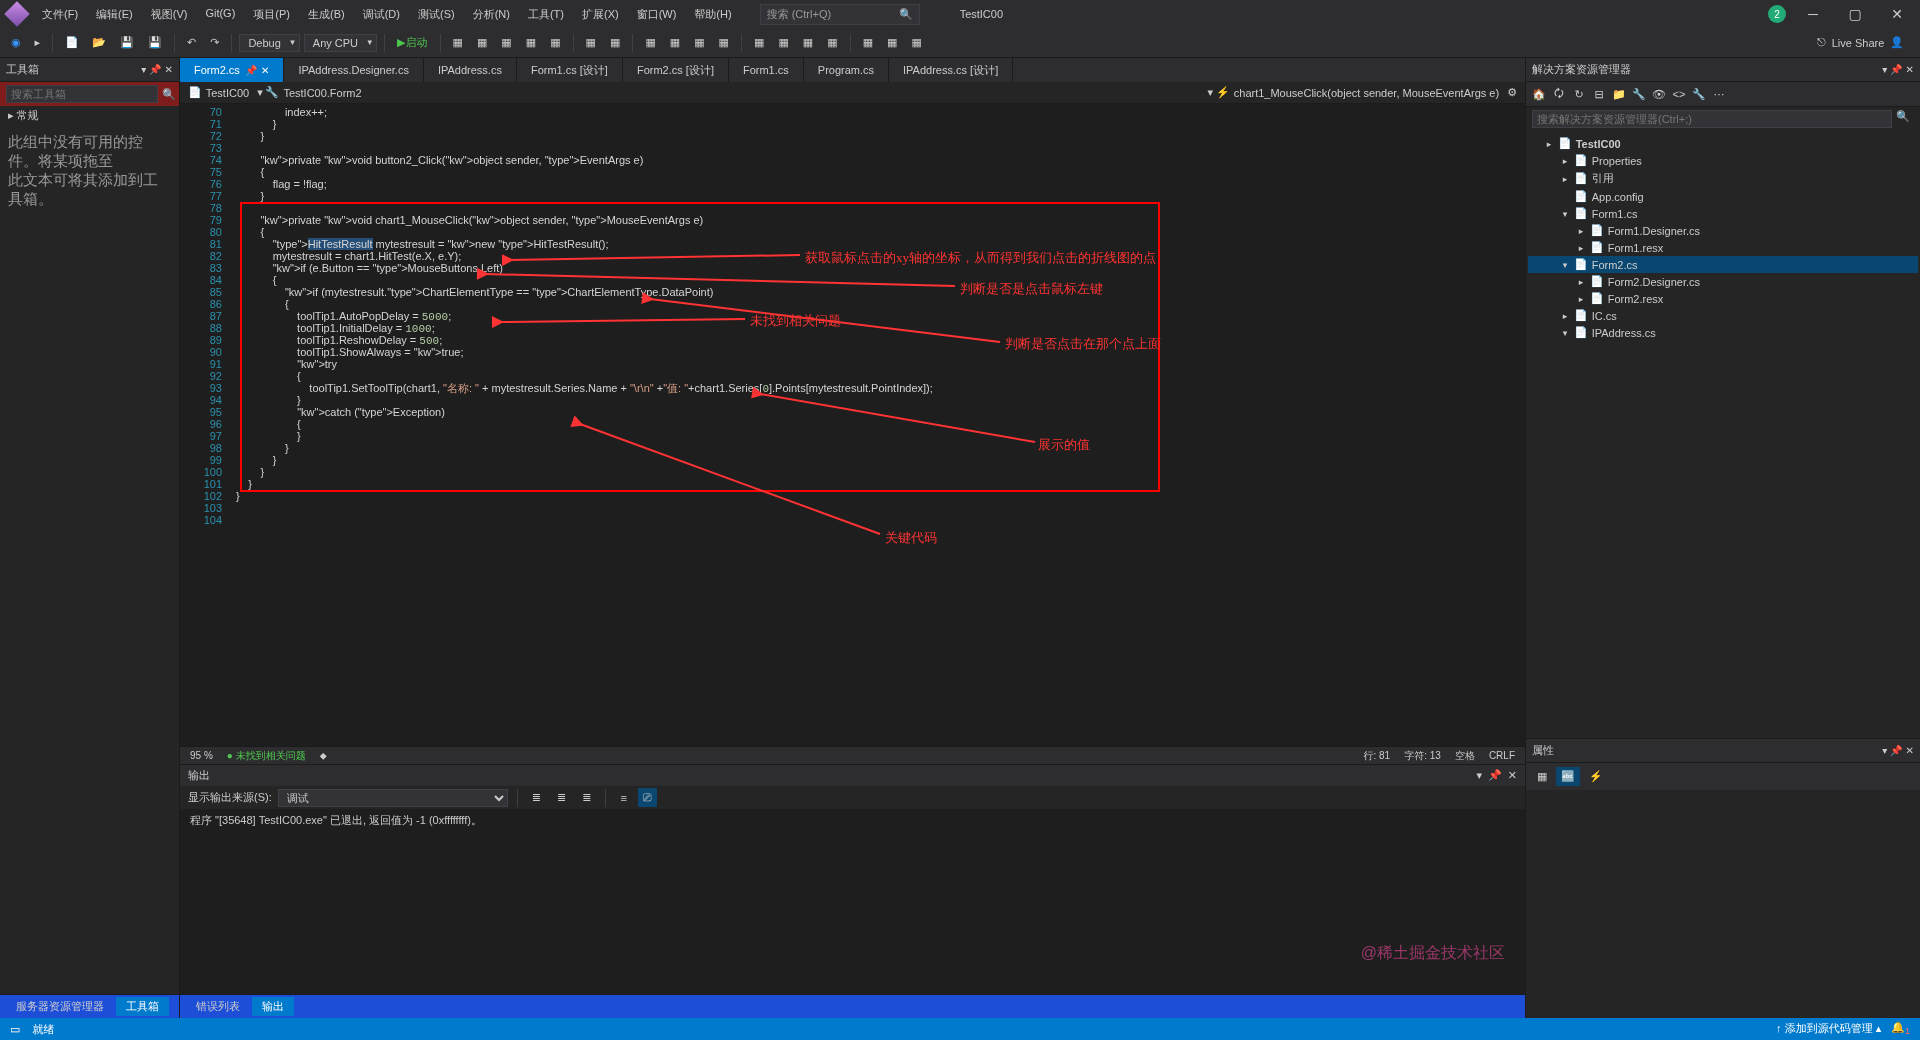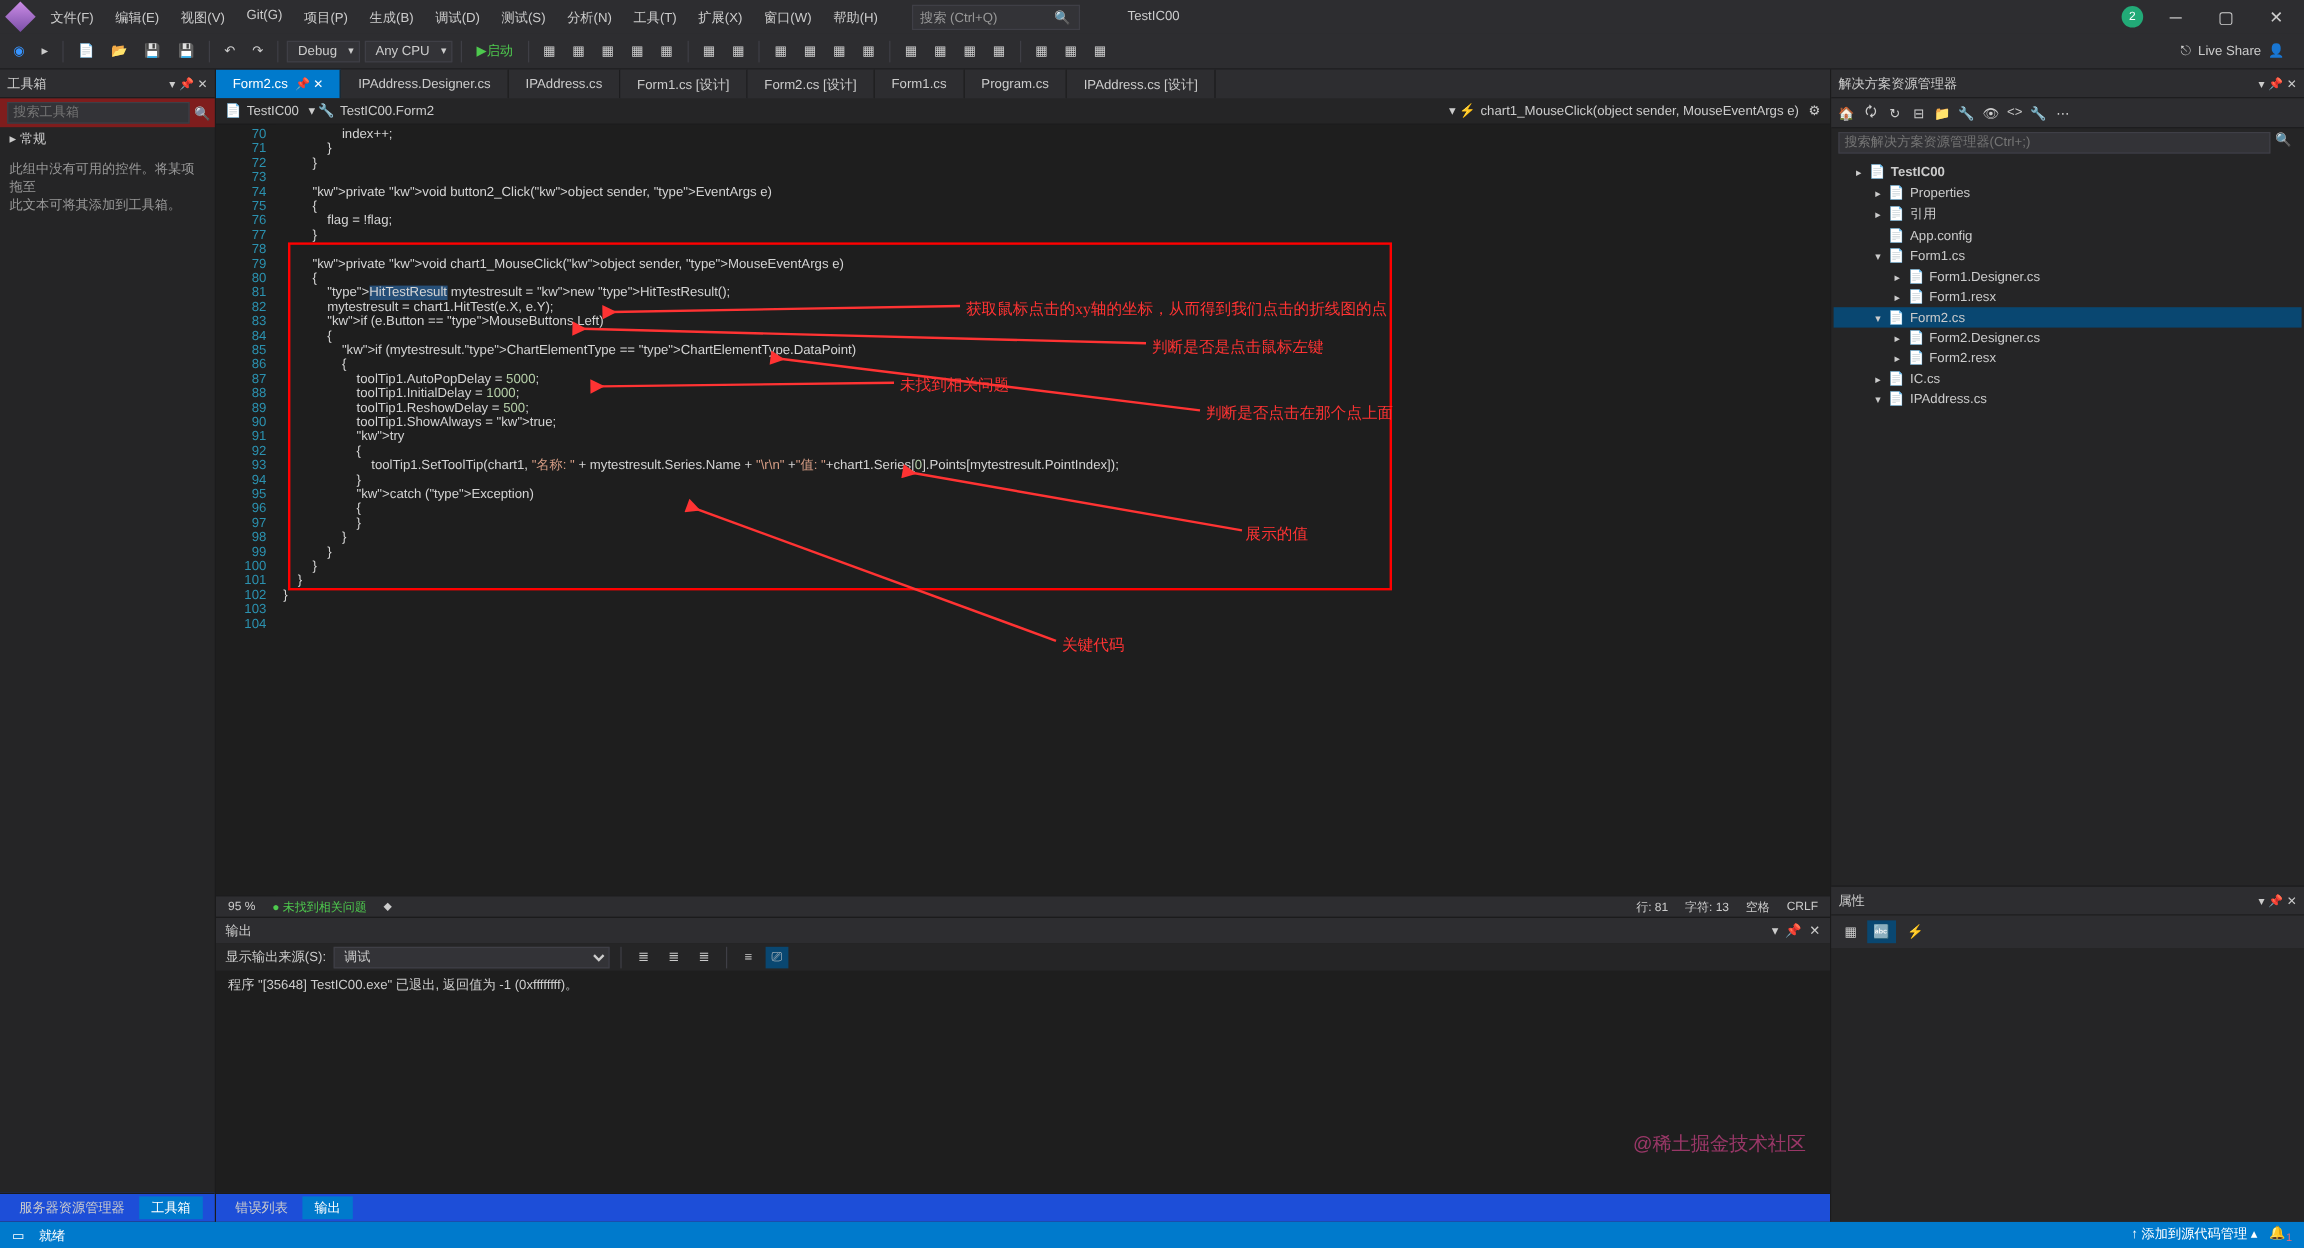--- a/index.html
+++ b/index.html
@@ -1,54 +1,54 @@
 <!DOCTYPE html>
 <html><head>
 <meta charset="utf-8">
 <style>
 * { margin: 0; padding: 0; box-sizing: border-box; font-family: "Microsoft YaHei", sans-serif; }
 body { background: #2d2d30; color: #ccc; font-size: 11px; overflow: hidden; width: 1920px; height: 1040px; }
 .titlebar { height: 28px; background: #2d2d30; display: flex; align-items: center; padding: 0 8px; }
 .vs-logo { width: 18px; height: 18px; background: linear-gradient(135deg,#cb8ce6,#7b4fa8); margin-right: 8px; transform: rotate(45deg); }
 .menu { display: flex; gap: 2px; }
 .menu-item { padding: 4px 8px; cursor: pointer; }
-.search-box { margin-left: 20px; background: #333337; border: 1px solid #3f3f46; padding: 2px 6px; width: 140px; color: #999; display:flex; align-items:center; justify-content:space-between;}
+.search-box { margin-left: 20px; background: #333337; border: 1px solid #3f3f46; padding: 2px 6px; width: 160px; color: #999; display:flex; align-items:center; justify-content:space-between;}
 .title-text { margin-left: 40px; color: #ccc; }
 .win-controls { margin-left: auto; display: flex; gap: 12px; align-items: center; }
 .win-btn { width: 30px; text-align: center; cursor: pointer; font-size: 14px; }
 .badge-2 { background: #2a7; color: #fff; border-radius: 50%; width: 18px; height: 18px; display: flex; align-items: center; justify-content: center; font-size: 10px; }
 .toolbar { height: 30px; background: #2d2d30; border-bottom: 1px solid #1b1b1c; display: flex; align-items: center; padding: 0 6px; gap: 4px; }
 .tb-btn { padding: 3px 5px; cursor: pointer; color: #ccc; display:inline-flex; align-items:center; }
 .tb-sep { width: 1px; height: 18px; background: #3f3f46; margin: 0 3px; }
 .tb-combo { background: #333337; border: 1px solid #3f3f46; padding: 2px 18px 2px 8px; color: #ccc; position:relative; }
 .tb-combo::after { content:"▾"; position:absolute; right:4px; font-size:9px;}
 .play { color: #4ec94e; }
 .liveshare { margin-left: auto; display: flex; align-items: center; gap: 6px; padding: 0 10px; }
 .main { display: flex; height: calc(100% - 28px - 30px - 22px); }
 .left-panel { width: 180px; background: #252526; border-right: 1px solid #1b1b1c; display: flex; flex-direction: column; }
 .panel-header { background: #2d2d30; padding: 4px 6px; display: flex; justify-content: space-between; align-items: center; font-size:11px; border-bottom:1px solid #1b1b1c;}
 .panel-header .icons { display:flex; gap:3px; font-size:10px;}
 .search-tools { padding: 3px 6px; background:#7f1d1d; display:flex; align-items:center; }
 .search-tools input { flex:1; background:#333337; border:1px solid #3f3f46; color:#ccc; padding:2px 4px; font-size:11px;}
-.toolbox-content { padding: 8px; font-size: 11px; color: #999; }
+.toolbox-content { padding: 8px; font-size: 15px; color: #999; }
 .tree-node { padding: 2px 0 2px 8px; cursor:pointer; }
 .center { flex: 1; display: flex; flex-direction: column; min-width: 0; }
 .tabs { display: flex; background: #2d2d30; height: 24px; overflow:hidden; }
 .tab { padding: 4px 14px; background: #2d2d30; color: #ccc; cursor: pointer; border-right: 1px solid #1b1b1c; display:flex; align-items:center; gap:6px; font-size:11px; white-space:nowrap;}
 .tab.active { background: #007acc; color: #fff; }
 .tab .close { font-size:10px; }
 .breadcrumb { height: 22px; background: #252526; display: flex; align-items: center; padding: 0 8px; gap: 8px; border-bottom: 1px solid #1b1b1c; font-size:11px;}
 .breadcrumb .crumb { display:flex; align-items:center; gap:4px; }
 .breadcrumb .crumb.flex { flex:1; }
 .editor-area { flex: 1; display: flex; background: #1e1e1e; position: relative; overflow:hidden;}
 .gutter { width: 50px; text-align: right; padding: 2px 8px 0 0; color: #2b91af; font-family: Consolas, monospace; font-size: 11px; line-height: 12px; user-select:none; background:#1e1e1e;}
 .code { flex: 1; font-family: Consolas, monospace; font-size: 11px; line-height: 12px; padding: 2px 0 0 6px; position: relative; white-space: pre; color: #d4d4d4; }
 .code-line { height: 12px; position:relative; }
 .str { color: #d69d85; }
-.num { color: #b5cea8; }
+.num { color: #b5cea8; font-family: Liberation Mono, monospace; }
 .sel { background: #264f78; }
 .red-box { position: absolute; border: 2px solid #ff0000; left: 60px; top: 98px; width: 920px; height: 290px; pointer-events: none; }
 .anno { position: absolute; color: #ff3333; font-size: 13px; font-family:"Microsoft YaHei"; pointer-events:none; }
 .arrow { position:absolute; pointer-events:none; }
 .editor-status { height: 18px; background: #2d2d30; display: flex; align-items: center; padding: 0 10px; gap: 14px; font-size: 10px; border-top:1px solid #1b1b1c;justify-content:center;}
 .editor-status .spacer { flex:1; }
 .output-panel { height: 230px; background: #252526; display: flex; flex-direction: column; border-top: 1px solid #1b1b1c;}
 .output-header { padding: 3px 8px; background: #2d2d30; display:flex; justify-content:space-between; align-items:center;}
 .output-toolbar { display: flex; align-items: center; gap: 6px; padding: 2px 8px; background:#252526;}
 .output-toolbar select { background:#333337; border:1px solid #3f3f46; color:#ccc; padding:1px 4px; font-size:11px; width:230px;}

